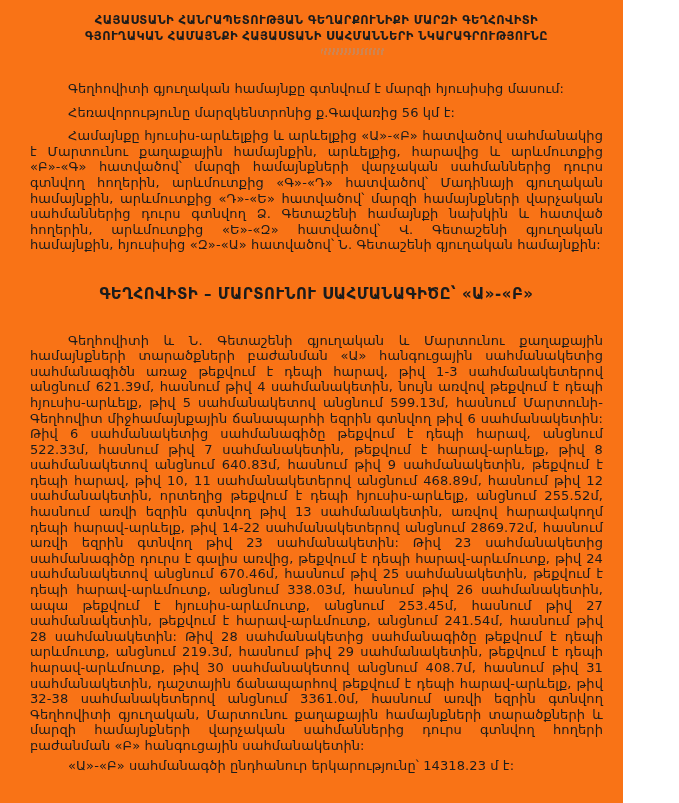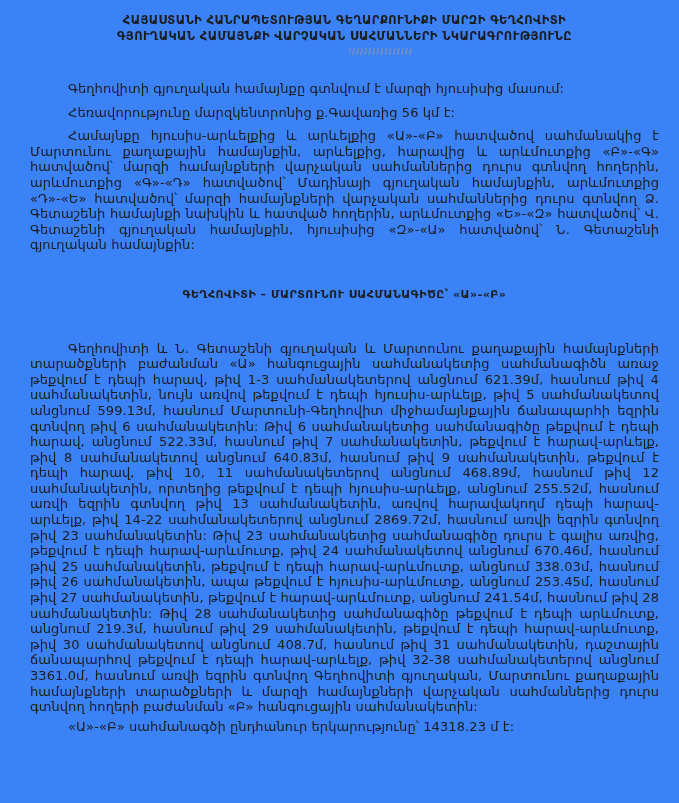--- a/index.html
+++ b/index.html
@@ -2,24 +2,24 @@
 <html lang="hy"><head>
 <meta charset="utf-8">
 <style>
   html, body {
     margin: 0;
     padding: 0;
     background: #ffffff;
   }
   .page {
     position: relative;
-    width: 679px;
+    width: 623px;
     height: 803px;
     box-sizing: border-box;
-    background: #3b82f6;
+    background: #f97316;
     color: #1c1c1c;
     font-family: "DejaVu Sans", sans-serif;
     padding: 12px 20px 10px 30px;
     overflow: hidden;
   }
   .doc-header {
     text-align: center;
     font-weight: bold;
     font-size: 11.5px;
     line-height: 16px;
@@ -55,39 +55,39 @@
   }
   .para.single {
     text-align: left;
   }
   .first-gap {
     margin-top: 26px;
   }
   .section-title {
     text-align: center;
     font-weight: bold;
-    font-size: 11px;
+    font-size: 15px;
     letter-spacing: 0.5px;
-    margin: 34px 0 38px 0;
+    margin: 34px 0 30px 0;
   }
   .long-body {
     margin-bottom: 2px;
   }
   .total-line {
     margin-top: 4px;
   }
 </style>
 </head>
 <body>
 
 <div class="page">
 
   <div class="doc-header">
     <p>ՀԱՅԱՍՏԱՆԻ ՀԱՆՐԱՊԵՏՈՒԹՅԱՆ ԳԵՂԱՐՔՈՒՆԻՔԻ ՄԱՐԶԻ ԳԵՂՀՈՎԻՏԻ</p>
-    <p>ԳՅՈՒՂԱԿԱՆ ՀԱՄԱՅՆՔԻ ՎԱՐՉԱԿԱՆ ՍԱՀՄԱՆՆԵՐԻ ՆԿԱՐԱԳՐՈՒԹՅՈՒՆԸ</p>
+    <p>ԳՅՈՒՂԱԿԱՆ ՀԱՄԱՅՆՔԻ ՀԱՅԱՍՏԱՆԻ ՍԱՀՄԱՆՆԵՐԻ ՆԿԱՐԱԳՐՈՒԹՅՈՒՆԸ</p>
   </div>
 
   <div class="scan-smudge"></div>
 
   <div class="body-text">
 
     <p class="para single first-gap">Գեղհովիտի գյուղական համայնքը գտնվում է մարզի հյուսիսից մասում:</p>
 
     <p class="para single">Հեռավորությունը մարզկենտրոնից ք.Գավառից 56 կմ է:</p>
 

